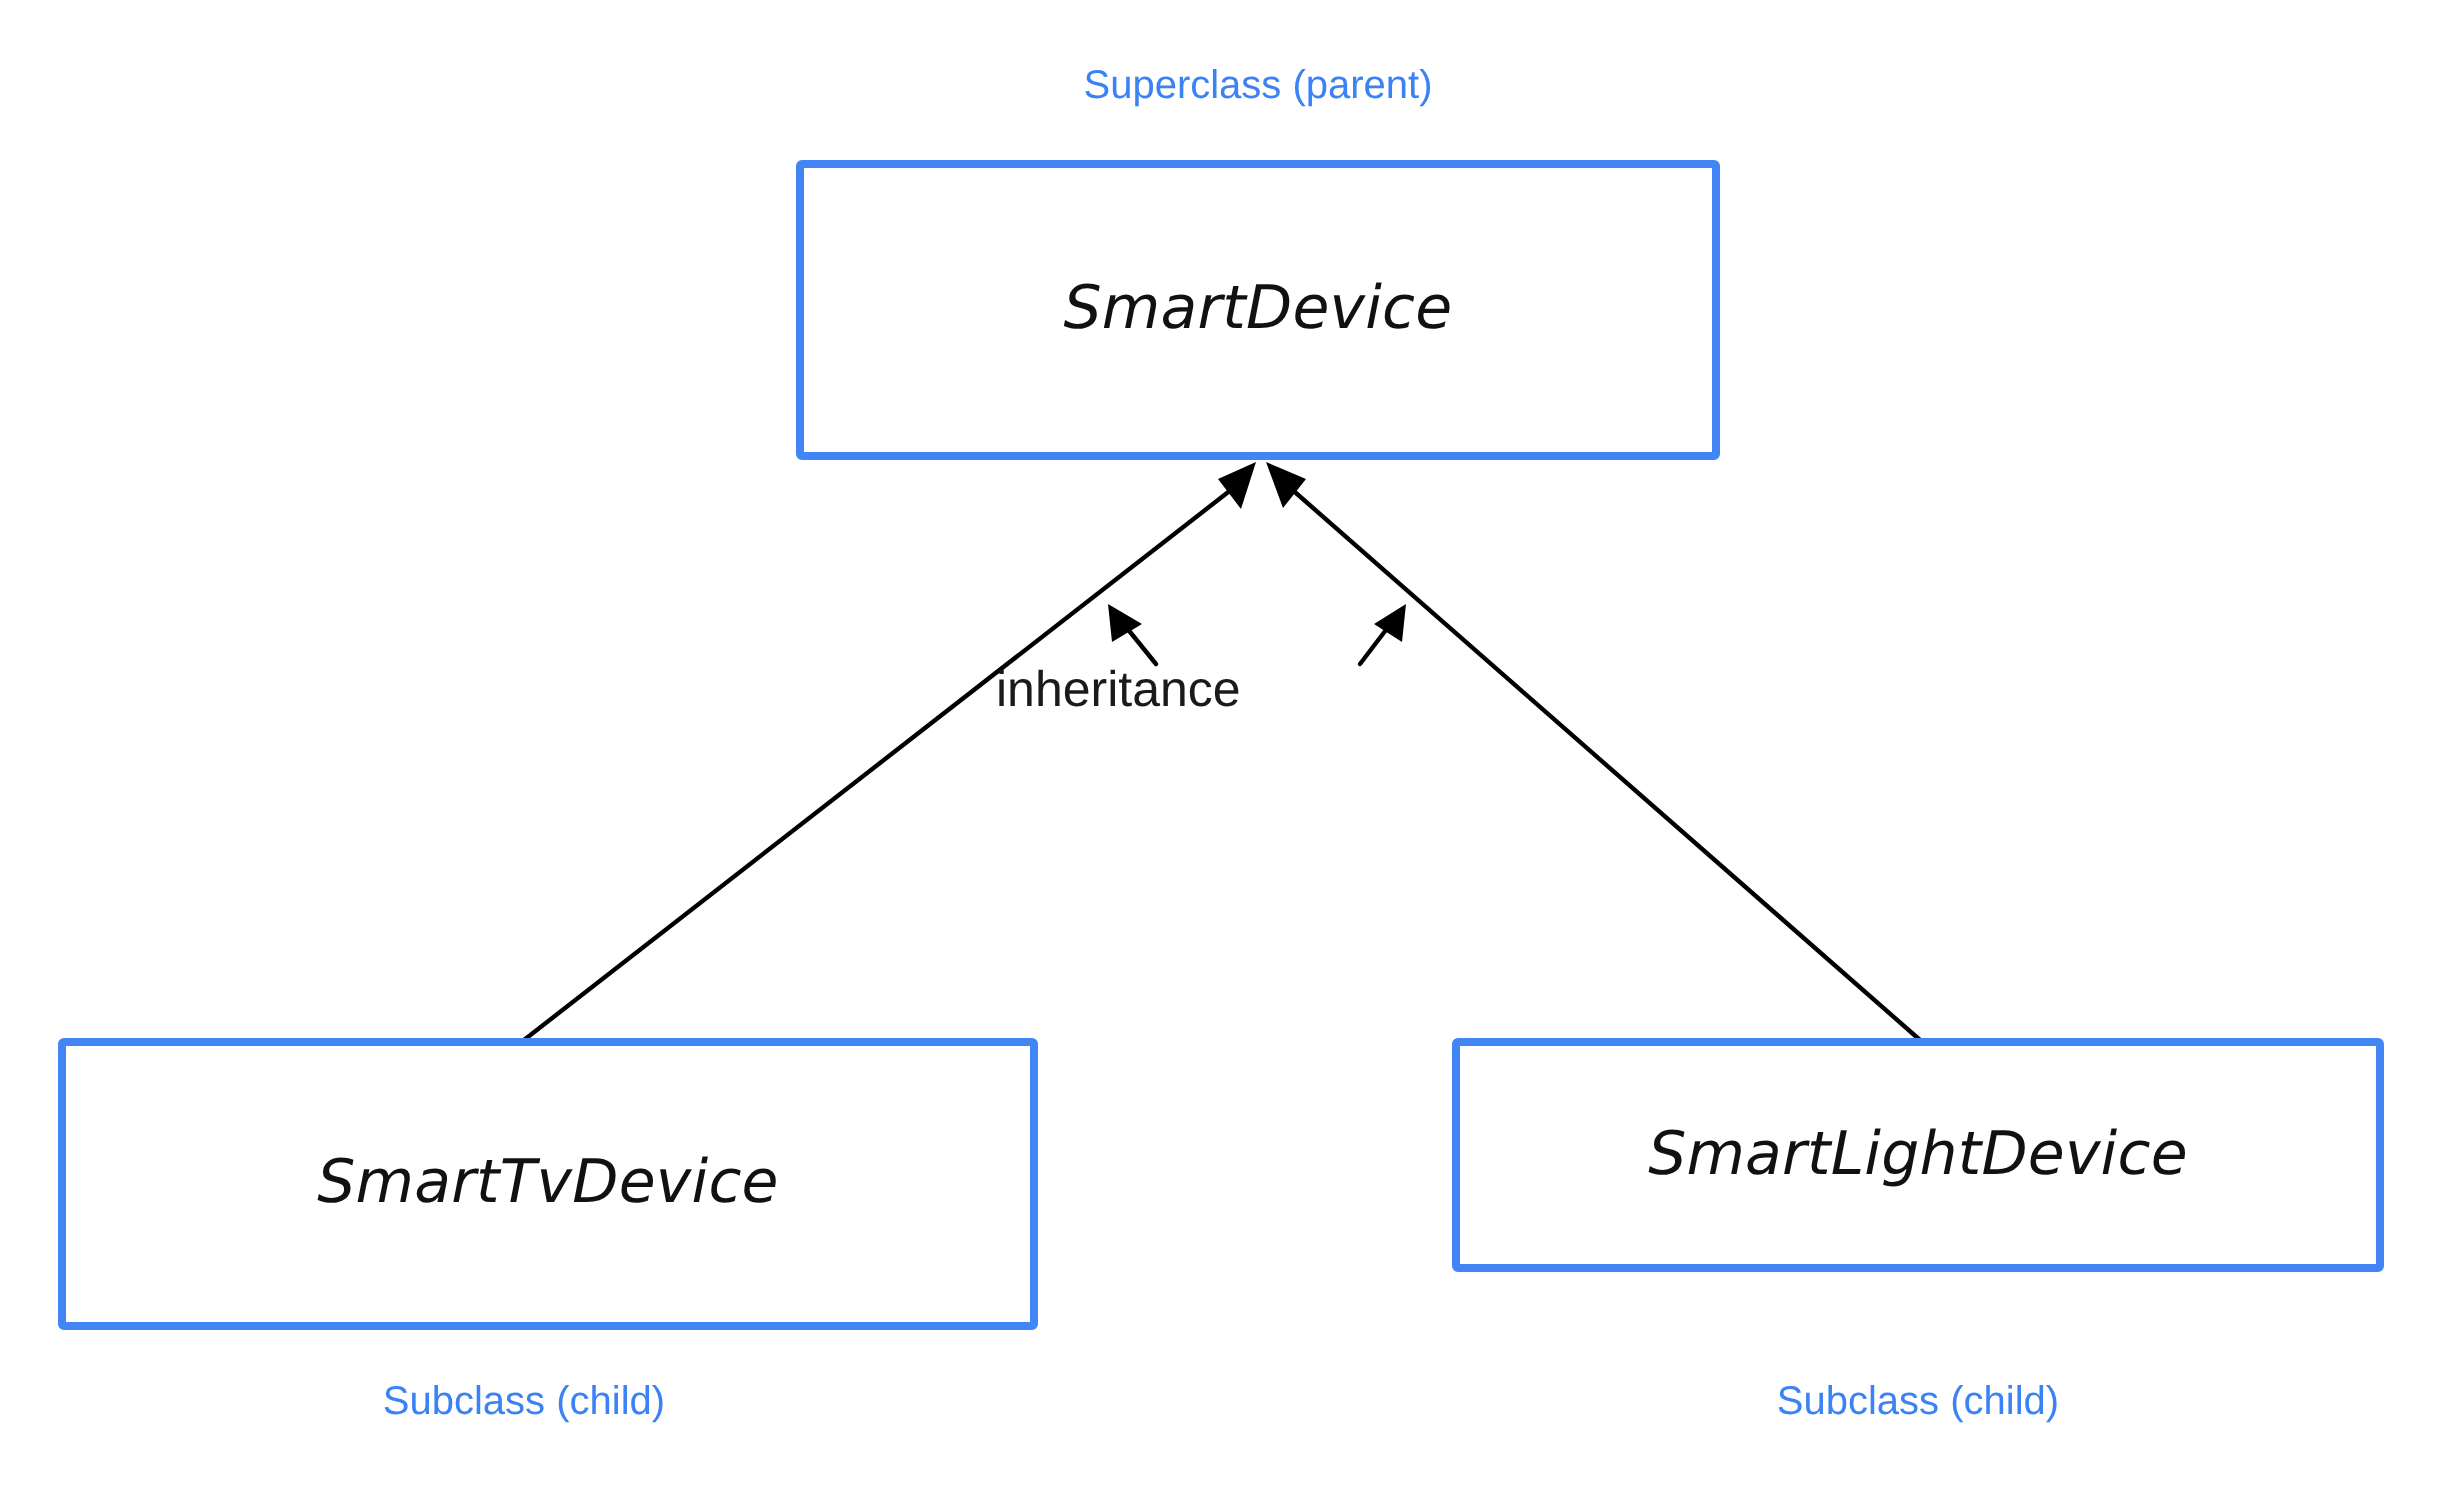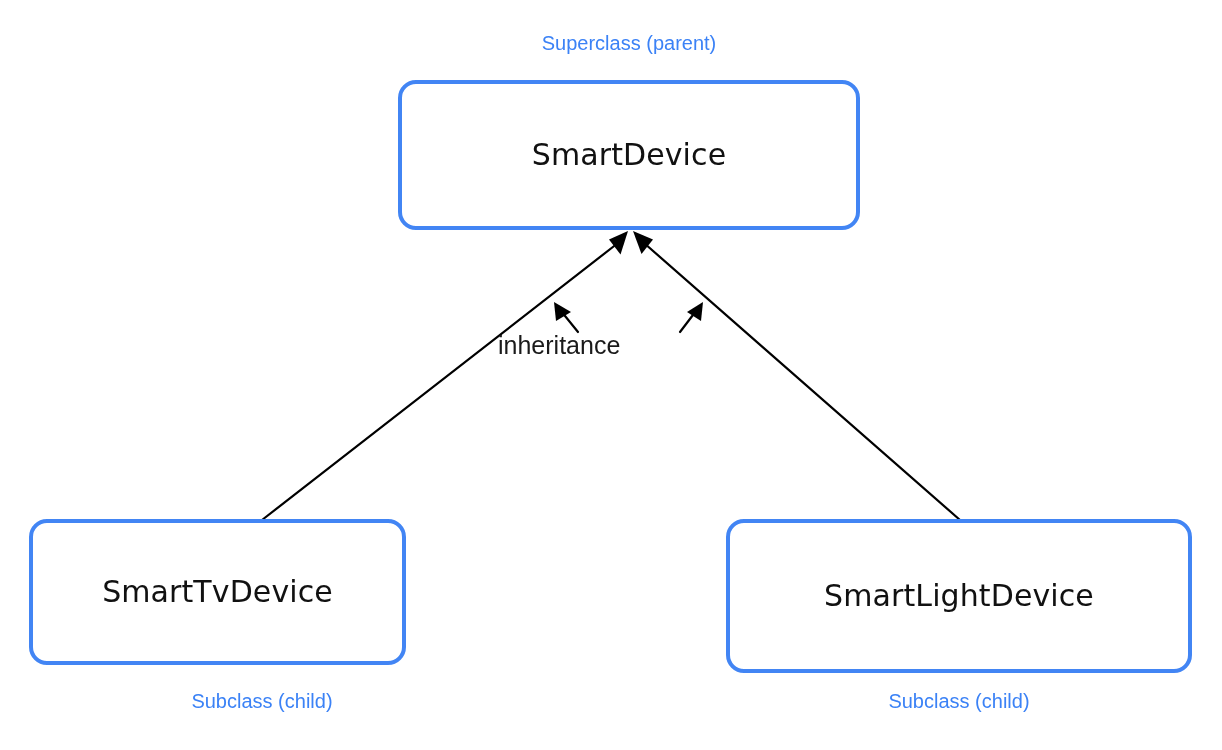--- a/index.html
+++ b/index.html
@@ -26,25 +26,26 @@
     top: 0;
     width: 1222px;
     height: 750px;
     pointer-events: none;
   }
   
   .class-box {
     position: absolute;
     box-sizing: border-box;
     border: 4px solid #4285f4;
-    border-radius: 18px;
+    border-radius: 3px;
     background: #ffffff;
     display: flex;
     align-items: center;
     justify-content: center;
+    font-style: italic;
   }
   .class-name {
     font-family: "DejaVu Sans", sans-serif;
     font-size: 30px;
     font-weight: 500;
     color: #111111;
     letter-spacing: 0.1px;
     line-height: 1;
     text-align: center;
     white-space: nowrap;
@@ -67,22 +68,22 @@
     font-size: 25px;
     font-weight: 400;
     color: #1a1a1a;
     line-height: 1;
     text-align: left;
     white-space: nowrap;
   }
 
   
   #box-superclass      { left: 398px; top: 80px;  width: 462px; height: 150px; }
-  #box-subclass-tv     { left: 29px;  top: 519px; width: 377px; height: 146px; }
-  #box-subclass-light  { left: 726px; top: 519px; width: 466px; height: 154px; }
+  #box-subclass-tv     { left: 29px;  top: 519px; width: 490px; height: 146px; }
+  #box-subclass-light  { left: 726px; top: 519px; width: 466px; height: 117px; }
 
   #caption-superclass  { left: 398px; top: 33px;  width: 462px; }
   #caption-subclass-tv { left: 29px;  top: 691px; width: 466px; }
   #caption-subclass-light { left: 726px; top: 691px; width: 466px; }
 
   #label-inheritance   { left: 498px; top: 333px; width: 264px; }
 </style>
 </head>
 <body>
 

